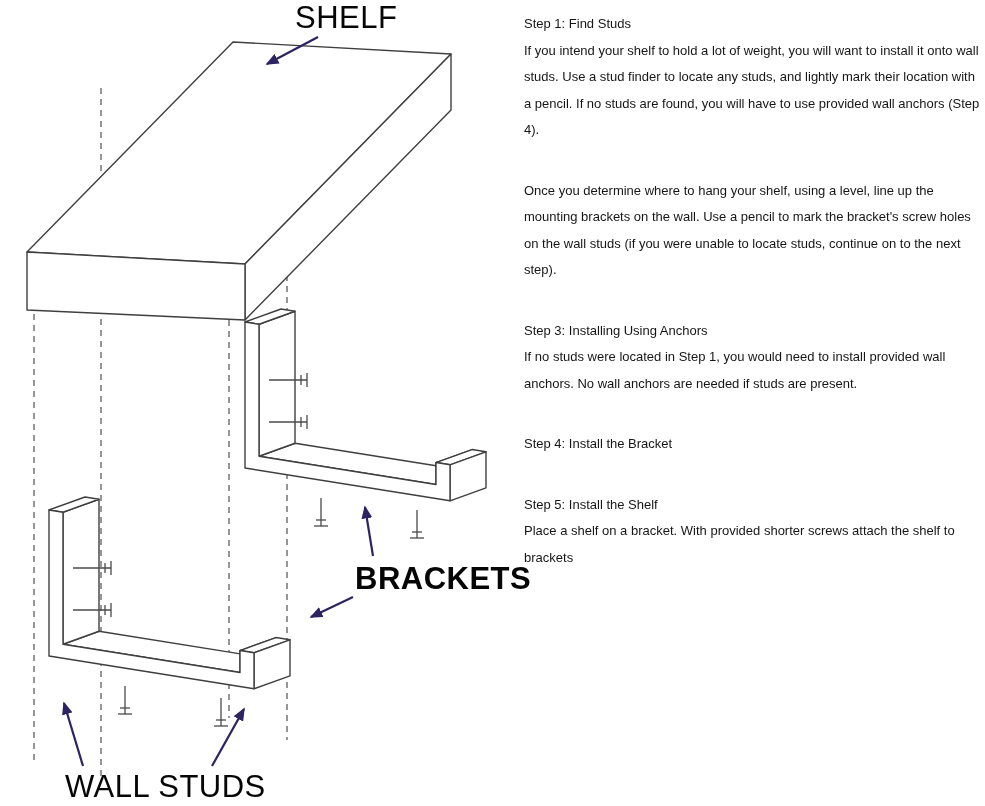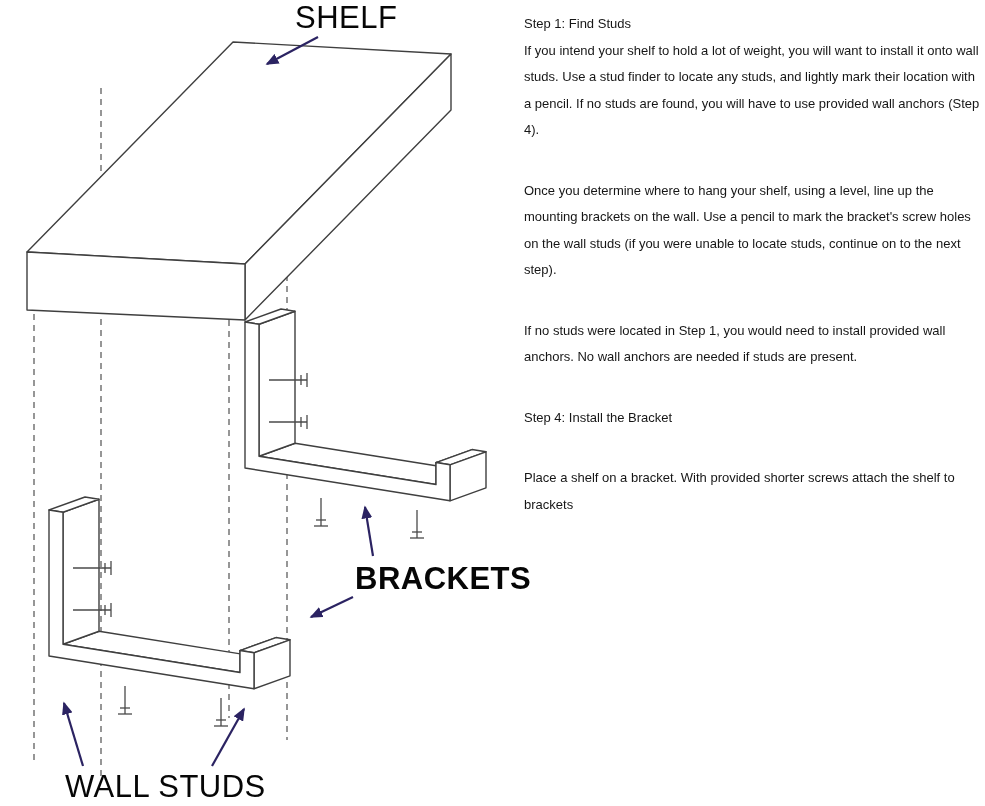--- a/index.html
+++ b/index.html
@@ -98,23 +98,25 @@
 
   <div class="steps">
     <div class="step">
       <div class="step-title">Step 1: Find Studs</div>
       <div class="step-body">If you intend your shelf to hold a lot of weight, you will want to install it onto wall studs. Use a stud finder to locate any studs, and lightly mark their location with a pencil. If no studs are found, you will have to use provided wall anchors (Step 4).</div>
     </div>
     <div class="step">
       <div class="step-body">Once you determine where to hang your shelf, using a level, line up the mounting brackets on the wall. Use a pencil to mark the bracket's screw holes on the wall studs (if you were unable to locate studs, continue on to the next step).</div>
     </div>
     <div class="step">
+      <div class="step-title">Step 3: Installing Using Anchors</div>
       <div class="step-body">If no studs were located in Step 1, you would need to install provided wall anchors. No wall anchors are needed if studs are present.</div>
     </div>
     <div class="step">
       <div class="step-title">Step 4: Install the Bracket</div>
     </div>
     <div class="step">
+      <div class="step-title">Step 5: Install the Shelf</div>
       <div class="step-body">Place a shelf on a bracket. With provided shorter screws attach the shelf to brackets</div>
     </div>
   </div>
 
 </div>
 
 </body></html>

